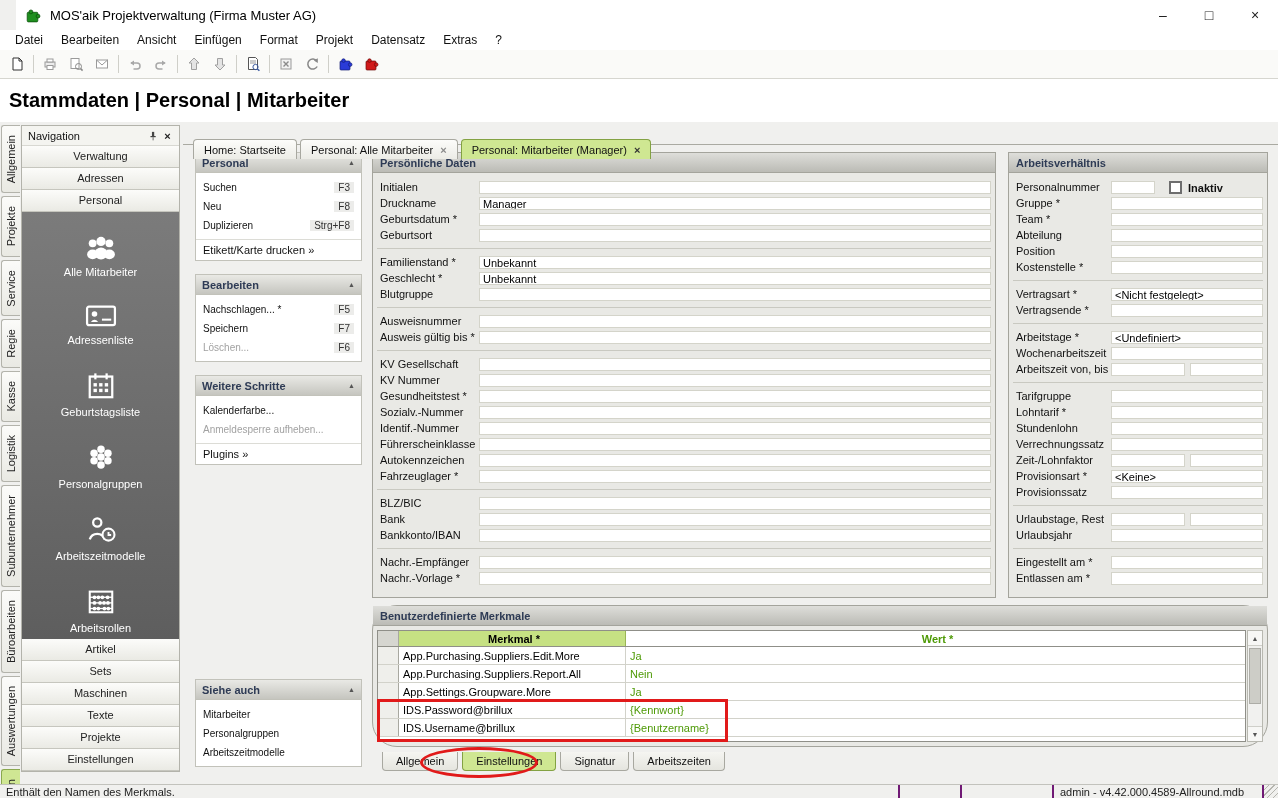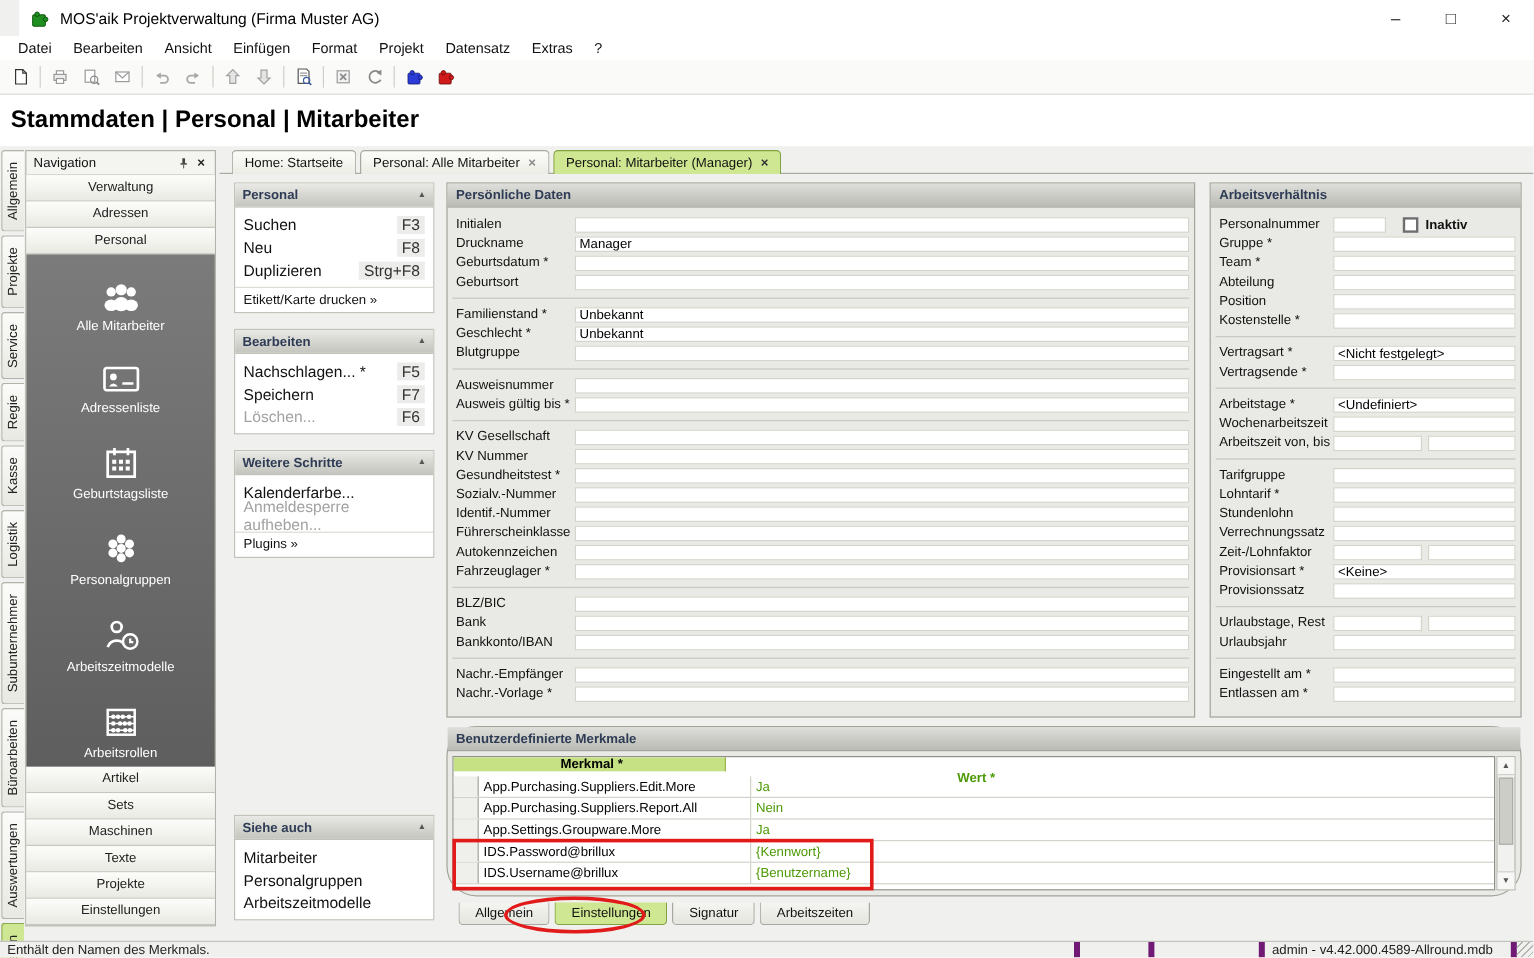--- a/index.html
+++ b/index.html
@@ -41,36 +41,36 @@
   .nav-title { height:20px; flex:none; display:flex; align-items:center; padding:0 4px 0 6px; border-bottom:1px solid #d8d8d2; }
   .nav-title .t { flex:1; font-size:11px; color:#111; }
   .nav-icon-btn { width:15px; height:15px; display:flex; align-items:center; justify-content:center; color:#222; font-weight:bold; font-size:11px; }
   .nav-btn { height:22px; flex:none; line-height:21px; text-align:center; font-size:11px; color:#222; background:linear-gradient(#fcfcfa,#eaeae4); border-bottom:1px solid #c6c6be; }
   .nav-dark { flex:1; background:linear-gradient(#7b7b7b,#5e5e5e); display:flex; flex-direction:column; align-items:center; padding-top:22px; gap:24px; overflow:hidden; }
   .nav-dark-item { display:flex; flex-direction:column; align-items:center; gap:6px; color:#fff; font-size:11px; width:100%; }
   .nav-bottom { flex:none; }
 
   
   .content { position:absolute; left:183px; top:0; right:0; bottom:0; }
-  .doc-tabs { position:absolute; left:10px; top:2px; height:21px; display:flex; gap:3px; align-items:flex-end; z-index:2; }
+  .doc-tabs { position:absolute; left:10px; top:16px; height:21px; display:flex; gap:3px; align-items:flex-end; z-index:2; }
   .doc-tab { height:20px; display:flex; align-items:center; gap:7px; padding:0 10px; font-size:11px; color:#111; background:linear-gradient(#fcfcfa,#ecece6); border:1px solid #a8a8a0; border-bottom:none; border-radius:4px 4px 0 0; }
   .doc-tab[data-state="active"] { background:#cfe792; border-color:#83a243; }
   .tab-close { color:#8a8a8a; font-weight:bold; }
   .tab-close:empty { display:none; }
   .doc-tab[data-state="active"] .tab-close { color:#333; }
   .content-body { position:absolute; left:0; top:22px; right:0; bottom:0; border-top:1px solid #aaaaa2; background:#f0f0ee; }
 
   
   .actions { position:absolute; left:12px; top:7px; width:167px; bottom:12px; display:flex; flex-direction:column; }
   .asec { border:1px solid #c2c2ba; background:#fff; margin-bottom:13px; }
   .asec[data-state="siehe"] { margin-top:auto; margin-bottom:5px; }
   .asec-h { height:20px; display:flex; align-items:center; padding:0 6px; font-weight:bold; font-size:11px; color:#2e3b55; background:linear-gradient(#e9e9e5,#c5c5bf); border-bottom:1px solid #c2c2ba; }
   .asec-h .cA { margin-left:auto; font-size:7px; color:#555; }
   .asec-items { padding:5px 0 4px 0; }
-  .a-item { display:flex; align-items:center; height:19px; padding:0 7px; font-size:13px; }
+  .a-item { display:flex; align-items:center; height:19px; padding:0 7px; font-size:10px; }
   .a-item .a-label { color:#111; }
   .a-item[data-state="disabled"] .a-label { color:#a2a2a2; }
   .a-key { margin-left:auto; background:#ececea; padding:0 4px; color:#333; }
   .a-key:empty { display:none; }
   .asec-footer { border-top:1px solid #dcdcd6; padding:4px 7px; font-size:11px; color:#111; }
   .asec-footer:empty { display:none; }
 
   
   .panel { position:absolute; border:1px solid #a4a49c; background:#e9e9e5; }
   .panel-h { height:20px; display:flex; align-items:center; padding:0 7px; font-weight:bold; font-size:11px; color:#2e3b55; background:linear-gradient(#dededa,#bbbbb5); border-bottom:1px solid #a4a49c; }
@@ -87,41 +87,41 @@
   .frow[data-state="split"] .fin2 { display:block; margin-left:5px; }
   .chk-wrap { display:none; }
   .frow[data-state="check"] .fin { flex:0 0 44px; }
   .frow[data-state="check"] .chk-wrap { display:flex; align-items:flex-end; gap:6px; margin-left:14px;font-weight:bold; }
   .chk { width:13px; height:13px; border:2px solid #6e6e6e; background:#fff; }
 
   
   #merk-panel { left:189px; top:460px; right:10px; height:142px;border-radius:25px; }
   .merk-body { position:absolute; left:4px; right:4px; top:24px; bottom:4px; }
   .mtable { position:absolute; left:0; right:17px; top:0; bottom:0; background:#fff; border:1px solid #8f8f88; overflow:hidden; }
-  .mh { display:flex; height:16px; border-bottom:1px solid #8f8f88; font-weight:bold;flex-direction:column; }
+  .mh { display:flex; height:16px; border-bottom:1px solid #8f8f88; font-weight:bold; }
   .mh .sel { background:#d6d6d0; }
   .mh .c1 { background:#c6e183; border-right:1px solid #9ab556; display:flex; align-items:center; justify-content:center; }
   .mh .c2 { background:#fff; display:flex; align-items:center; justify-content:center; }
   .mr { display:flex; height:18px; border-bottom:1px solid #d2d2ca; }
   .sel { flex:none; width:21px; background:#efefeb; border-right:1px solid #a8a8a0; }
   .c1 { flex:none; width:227px; display:flex; align-items:center; padding-left:4px; border-right:1px solid #d2d2ca; color:#000; }
   .c2 { flex:1; display:flex; align-items:center; padding-left:4px; color:#4e9a06; }
   .mscroll { position:absolute; right:0; top:0; bottom:0; width:16px; background:#f1f1ef; border:1px solid #b8b8b0; display:flex; flex-direction:column; align-items:center; }
   .sbtn { flex:none; width:100%; height:15px; line-height:15px; text-align:center; font-size:7px; color:#555; background:#f7f7f5; border-bottom:1px solid #cfcfc9; }
   .sbtn.down { margin-top:auto; border-bottom:none; border-top:1px solid #cfcfc9; }
   .sthumb { flex:none; width:12px; height:56px; margin-top:2px; background:#cdcdc7; border:1px solid #adada7; }
 
   
   .bottom-tabs { position:absolute; left:199px; top:607px; display:flex; gap:4px; }
   .btab { height:19px; line-height:18px; padding:0 13px; font-size:11px; color:#111; background:linear-gradient(#f5f5f1,#e5e5df); border:1px solid #a8a8a0; border-top:none; border-radius:0 0 4px 4px; }
   .btab[data-state="active"] { background:#cfe792; border-color:#83a243; }
 
   
   .statusbar { position:absolute; left:0; right:0; bottom:0; height:14px; background:#f0f0ee; border-top:1px solid #c2c2bc; display:flex; font-size:11px; line-height:12px; color:#222; overflow:hidden; }
-  .sb-cell { display:flex; align-items:center; padding:0 6px; height:100%; border-right:5px solid #701a75; white-space:nowrap; overflow:hidden; }
+  .sb-cell { display:flex; align-items:center; padding:0 6px; height:100%; border-right:2px solid #701a75; white-space:nowrap; overflow:hidden; }
   .sb-hint { flex:1; }
   .sb-a { width:62px; } .sb-b { width:92px; }
   .sb-admin { width:210px; }
   .sb-grip { width:14px; background:repeating-linear-gradient(135deg,transparent 0 3px,#b5b5af 3px 4px); }
 
   
   .anno-rect { position:absolute; left:377px; top:699px; width:351px; height:43px; border:3px solid #e11a1a; z-index:60; pointer-events:none; }
   .anno-ellipse { position:absolute; left:420px; top:747px; width:118px; height:31px; border:3px solid #e11a1a; border-radius:50%; z-index:60; pointer-events:none; }
 
   svg { display:block; }

